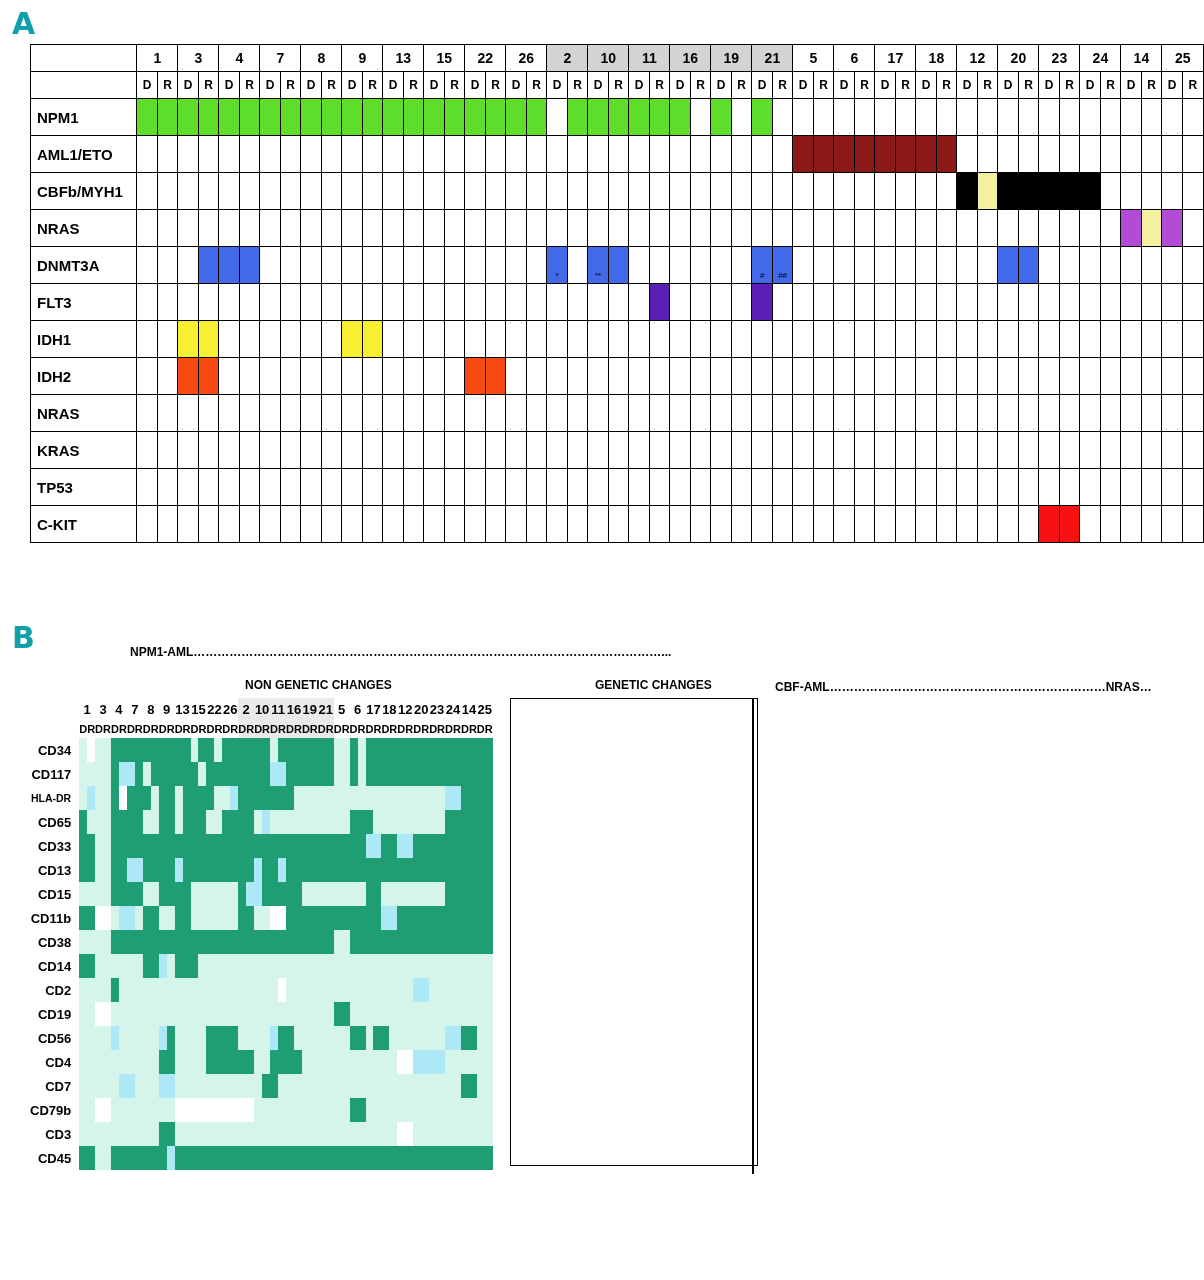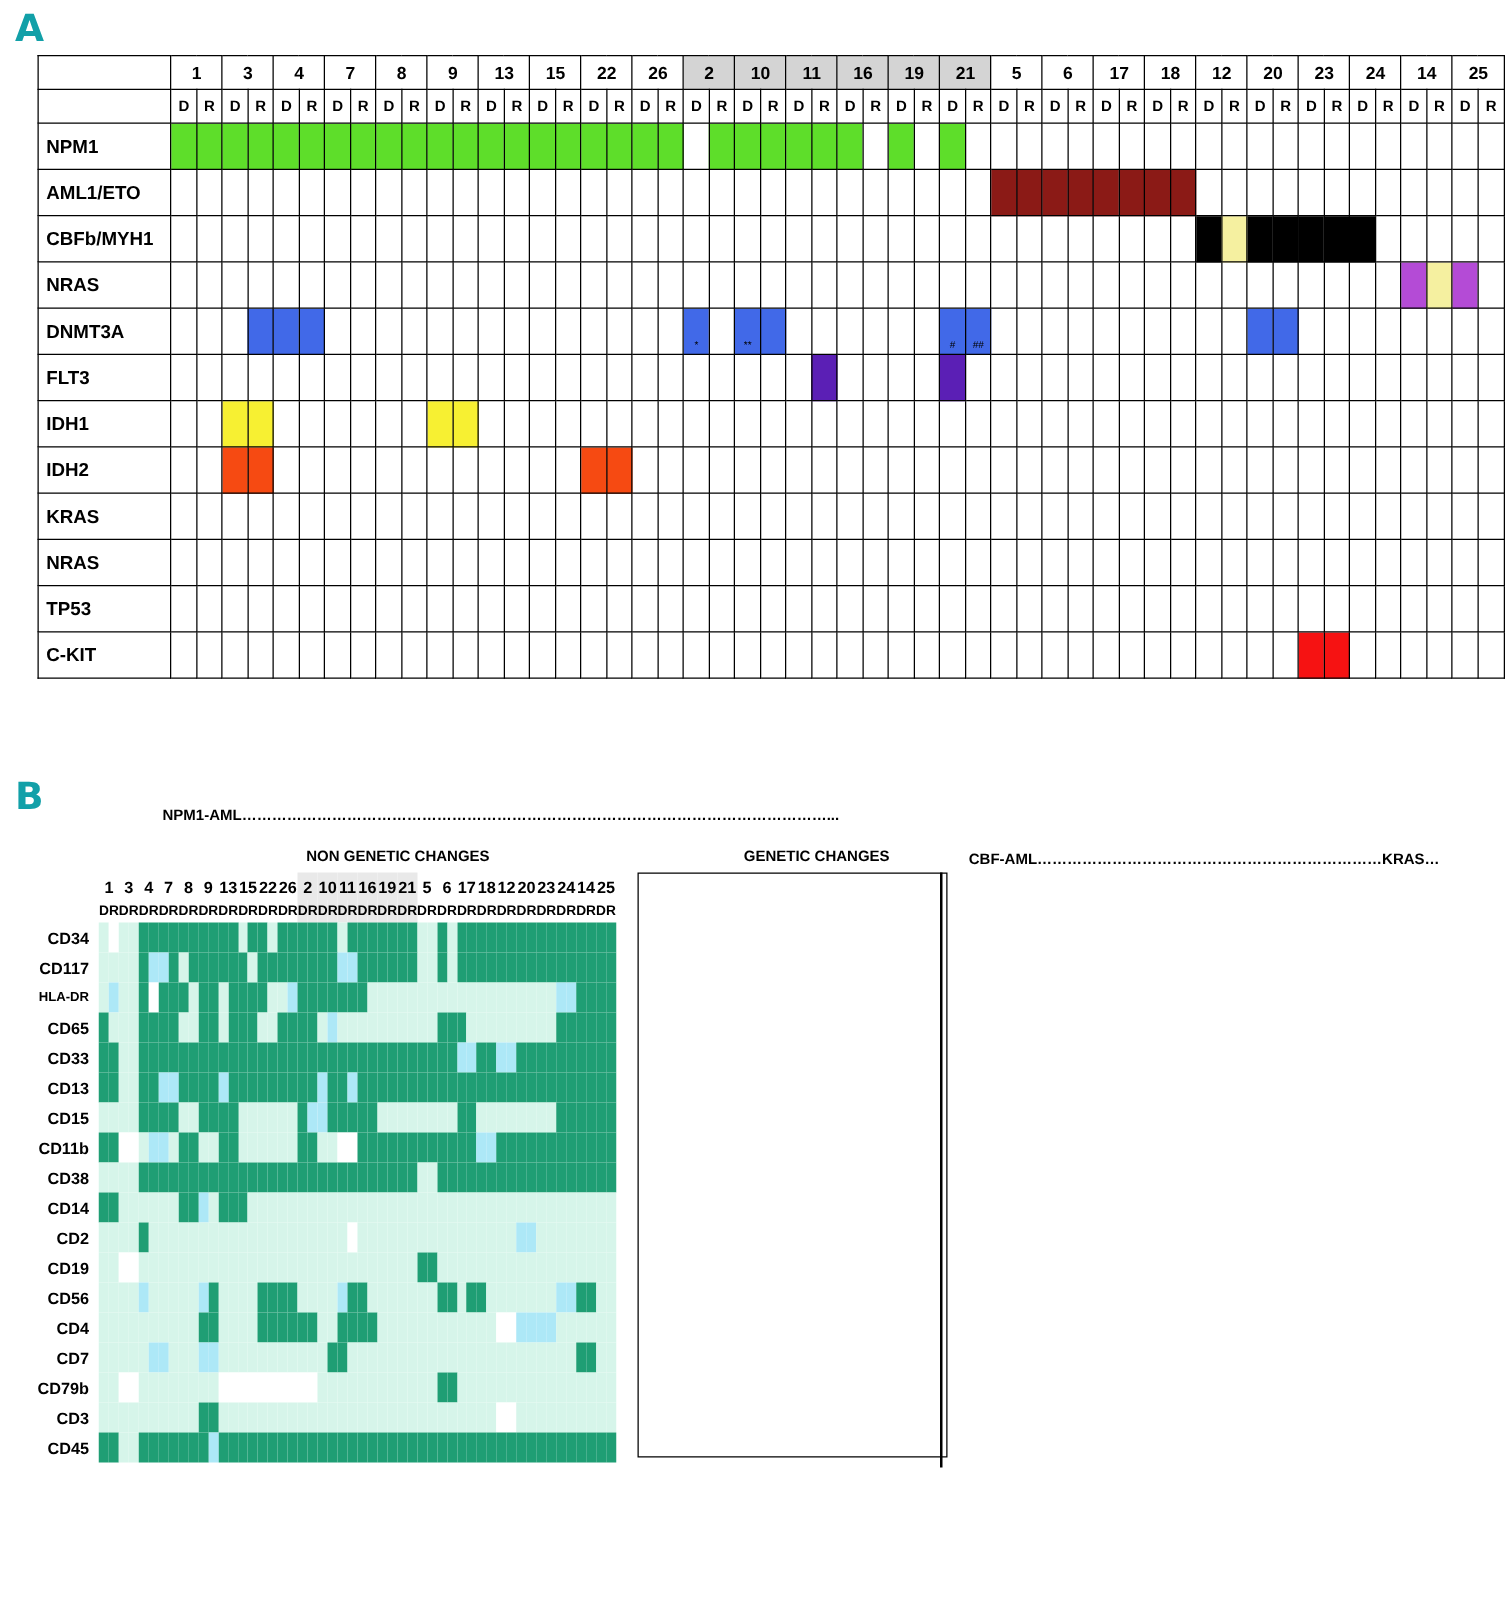--- a/index.html
+++ b/index.html
@@ -594,76 +594,76 @@
           <td class="cellA"></td>
           <td class="cellA"></td>
           <td class="cellA"></td>
           <td class="cellA"></td>
           <td class="cellA"></td>
           <td class="cellA"></td>
           <td class="cellA"></td>
           <td class="cellA"></td>
         </tr>
         <tr>
+          <td class="a-label">NRAS</td>
+          <td class="cellA"></td>
+          <td class="cellA"></td>
+          <td class="cellA"></td>
+          <td class="cellA"></td>
+          <td class="cellA"></td>
+          <td class="cellA"></td>
+          <td class="cellA"></td>
+          <td class="cellA"></td>
+          <td class="cellA"></td>
+          <td class="cellA"></td>
+          <td class="cellA"></td>
+          <td class="cellA"></td>
+          <td class="cellA"></td>
+          <td class="cellA"></td>
+          <td class="cellA"></td>
+          <td class="cellA"></td>
+          <td class="cellA"></td>
+          <td class="cellA"></td>
+          <td class="cellA"></td>
+          <td class="cellA"></td>
+          <td class="cellA"></td>
+          <td class="cellA"></td>
+          <td class="cellA"></td>
+          <td class="cellA"></td>
+          <td class="cellA"></td>
+          <td class="cellA"></td>
+          <td class="cellA"></td>
+          <td class="cellA"></td>
+          <td class="cellA"></td>
+          <td class="cellA"></td>
+          <td class="cellA"></td>
+          <td class="cellA"></td>
+          <td class="cellA"></td>
+          <td class="cellA"></td>
+          <td class="cellA"></td>
+          <td class="cellA"></td>
+          <td class="cellA"></td>
+          <td class="cellA"></td>
+          <td class="cellA"></td>
+          <td class="cellA"></td>
+          <td class="cellA"></td>
+          <td class="cellA"></td>
+          <td class="cellA"></td>
+          <td class="cellA"></td>
+          <td class="cellA"></td>
+          <td class="cellA"></td>
+          <td class="cellA"></td>
+          <td class="cellA"></td>
+          <td class="cellA"></td>
+          <td class="cellA"></td>
+          <td class="cellA"></td>
+          <td class="cellA"></td>
+        </tr>
+        <tr>
           <td class="a-label">KRAS</td>
-          <td class="cellA"></td>
-          <td class="cellA"></td>
-          <td class="cellA"></td>
-          <td class="cellA"></td>
-          <td class="cellA"></td>
-          <td class="cellA"></td>
-          <td class="cellA"></td>
-          <td class="cellA"></td>
-          <td class="cellA"></td>
-          <td class="cellA"></td>
-          <td class="cellA"></td>
-          <td class="cellA"></td>
-          <td class="cellA"></td>
-          <td class="cellA"></td>
-          <td class="cellA"></td>
-          <td class="cellA"></td>
-          <td class="cellA"></td>
-          <td class="cellA"></td>
-          <td class="cellA"></td>
-          <td class="cellA"></td>
-          <td class="cellA"></td>
-          <td class="cellA"></td>
-          <td class="cellA"></td>
-          <td class="cellA"></td>
-          <td class="cellA"></td>
-          <td class="cellA"></td>
-          <td class="cellA"></td>
-          <td class="cellA"></td>
-          <td class="cellA"></td>
-          <td class="cellA"></td>
-          <td class="cellA"></td>
-          <td class="cellA"></td>
-          <td class="cellA"></td>
-          <td class="cellA"></td>
-          <td class="cellA"></td>
-          <td class="cellA"></td>
-          <td class="cellA"></td>
-          <td class="cellA"></td>
-          <td class="cellA"></td>
-          <td class="cellA"></td>
-          <td class="cellA"></td>
-          <td class="cellA"></td>
-          <td class="cellA"></td>
-          <td class="cellA"></td>
-          <td class="cellA"></td>
-          <td class="cellA"></td>
-          <td class="cellA"></td>
-          <td class="cellA"></td>
-          <td class="cellA"></td>
-          <td class="cellA"></td>
-          <td class="cellA"></td>
-          <td class="cellA"></td>
-        </tr>
-        <tr>
-          <td class="a-label">NRAS</td>
           <td class="cellA"></td>
           <td class="cellA"></td>
           <td class="cellA"></td>
           <td class="cellA"></td>
           <td class="cellA"></td>
           <td class="cellA"></td>
           <td class="cellA"></td>
           <td class="cellA"></td>
           <td class="cellA"></td>
           <td class="cellA"></td>
@@ -823,21 +823,21 @@
       </tbody>
     </table>
 </div>
 
 <div class="panel-letter" id="panelB-letter">B</div>
 <div id="panelB">
   <div class="b-top-note">NPM1-AML………………………………………………………………………………………………………...</div>
   <div id="b-group-labels">
       <div class="b-group-label" style="left: 215px; top: 38px;">NON GENETIC CHANGES</div>
       <div class="b-group-label" style="left: 565px; top: 38px;">GENETIC CHANGES</div>
-      <div class="b-group-label" style="left: 745px; top: 40px;">CBF-AML……………………………………………………………KRAS…</div>
+      <div class="b-group-label" style="left: 745px; top: 40px;">CBF-AML……………………………………………………………NRAS…</div>
     </div>
   <table class="gridB" id="tableB">
       <tbody>
         <tr>
           <td class="b-corner"></td>
           <td class="b-pat" colspan="2">1</td>
           <td class="b-pat" colspan="2">3</td>
           <td class="b-pat" colspan="2">4</td>
           <td class="b-pat" colspan="2">7</td>
           <td class="b-pat" colspan="2">8</td>

